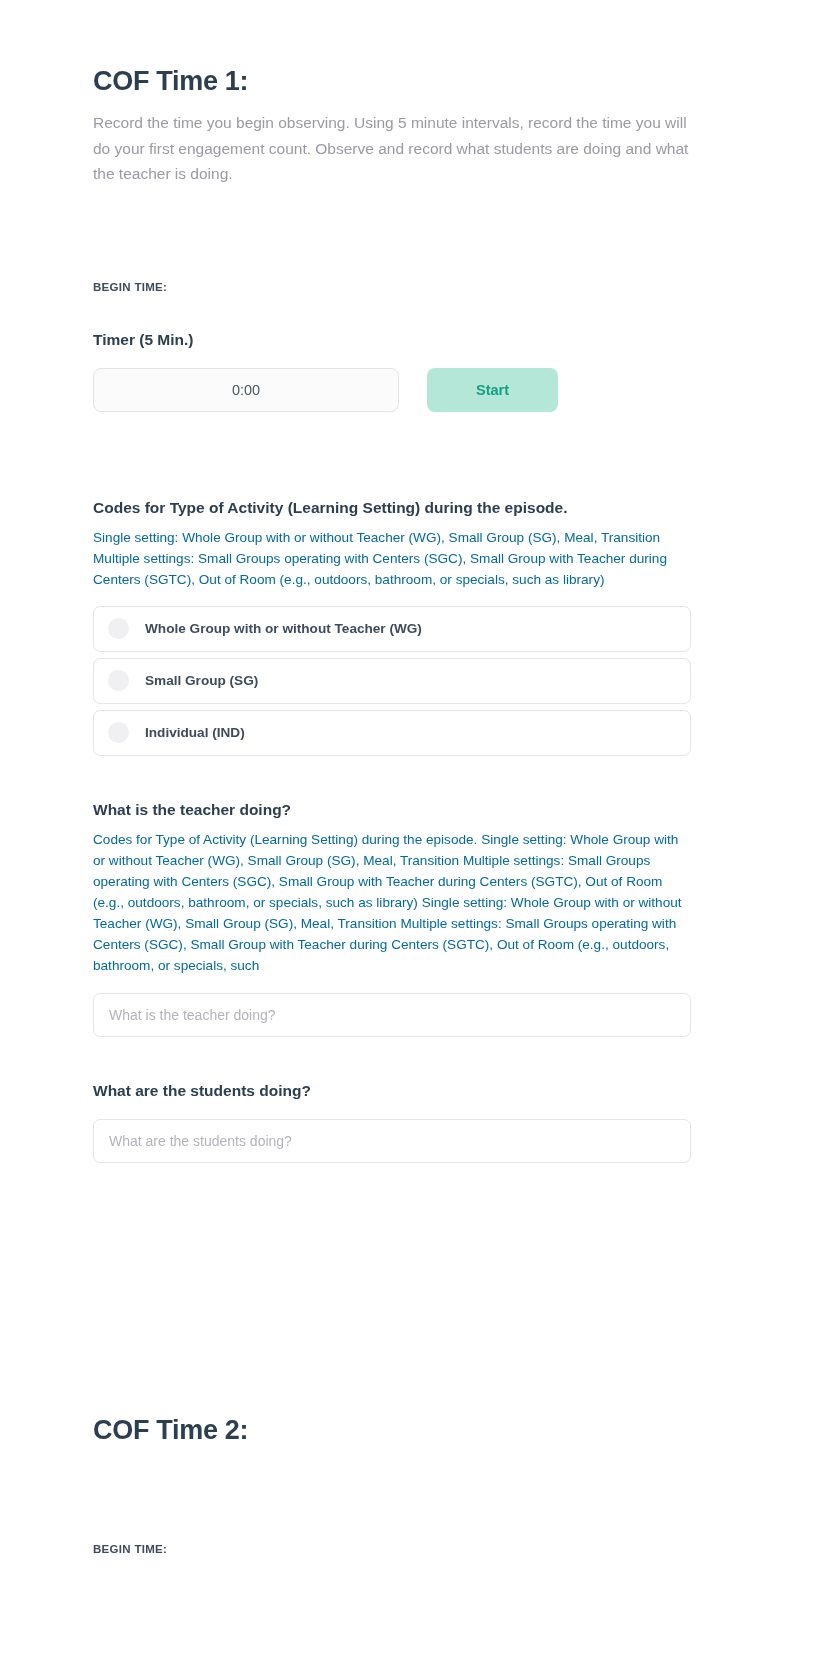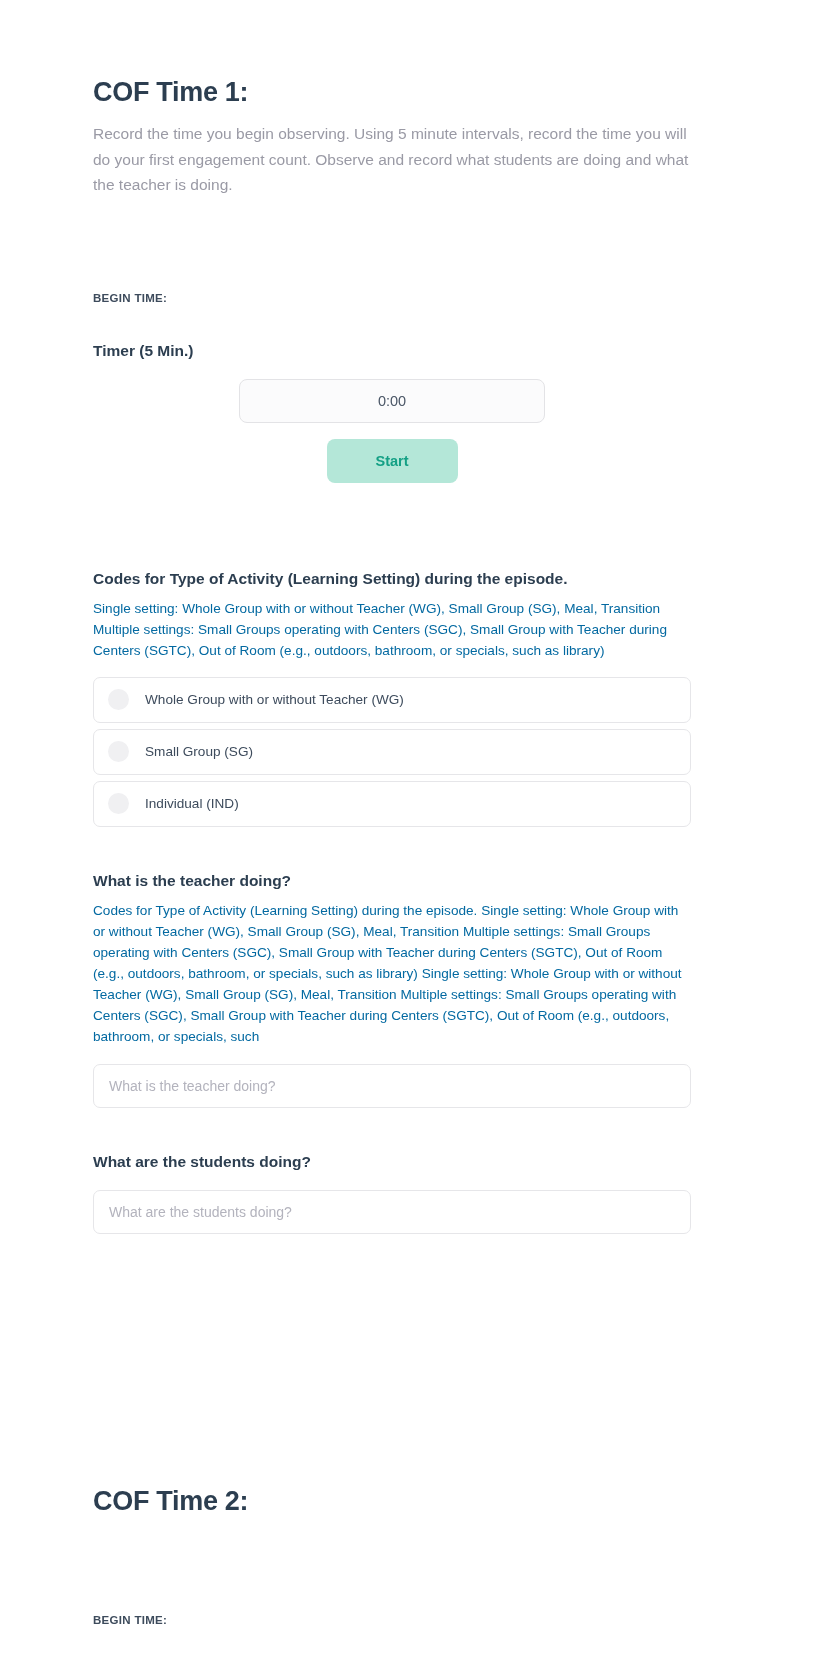--- a/index.html
+++ b/index.html
@@ -19,21 +19,21 @@
   .page {
     width: 840px;
     height: 1680px;
     position: relative;
     background: #ffffff;
   }
 
   .content {
     position: absolute;
     left: 93px;
-    top: 18px;
+    top: 7px;
     width: 598px;
   }
 
   
   .section-title {
     font-size: 27px;
     font-weight: bold;
     color: #2c3e50;
     letter-spacing: -0.3px;
     line-height: 1.2;
@@ -86,22 +86,21 @@
   .mt-teacher  { margin-top: 44px; }
   .mt-input    { margin-top: 17px; }
   .mt-students { margin-top: 44px; }
   .mt-time2    { margin-top: 251px; }
   .mt-begin2   { margin-top: 97px; }
 
   
   .timer-row {
     display: flex;
     align-items: center;
-    gap: 16px;
-    flex-direction: column;
+    gap: 28px;
   }
 
   .timer-display {
     width: 306px;
     height: 44px;
     border: 1px solid #e3e3e6;
     border-radius: 8px;
     background: #fbfbfc;
     display: flex;
     align-items: center;
@@ -146,21 +145,21 @@
     width: 21px;
     height: 21px;
     border-radius: 50%;
     background: #f0f0f2;
     flex: 0 0 auto;
     margin-right: 16px;
   }
 
   .option-label {
     font-size: 13.6px;
-    font-weight: normal;
+    font-weight: bold;
     color: #3d4b5c;
     line-height: 1;
   }
 
   
   .text-input {
     width: 598px;
     height: 44px;
     border: 1px solid #e6e6e9;
     border-radius: 7px;

